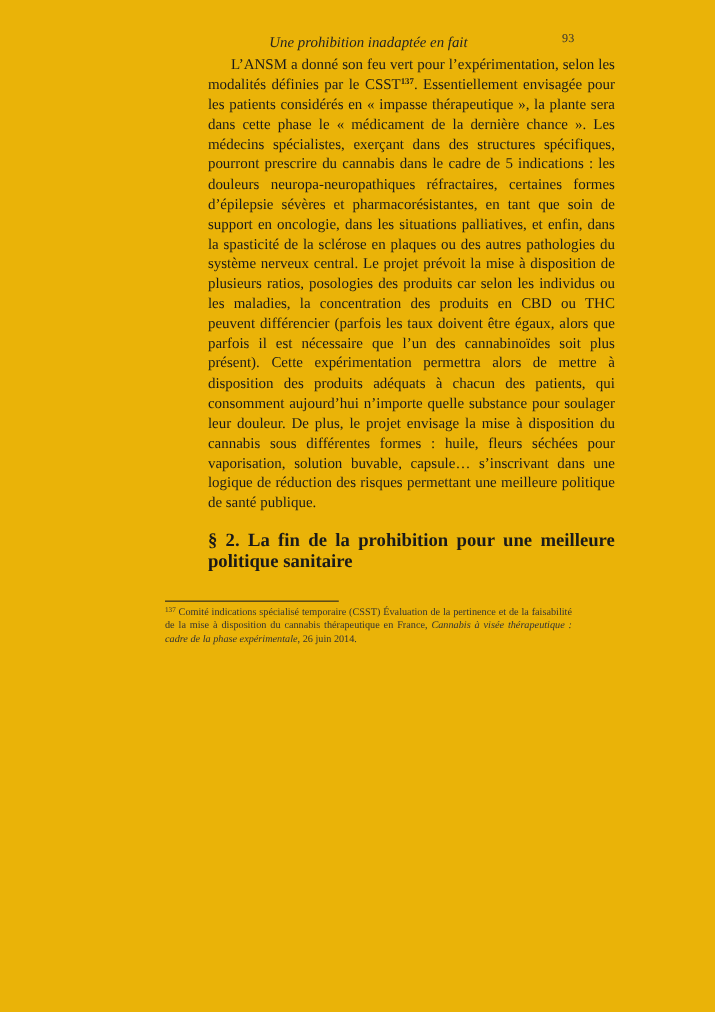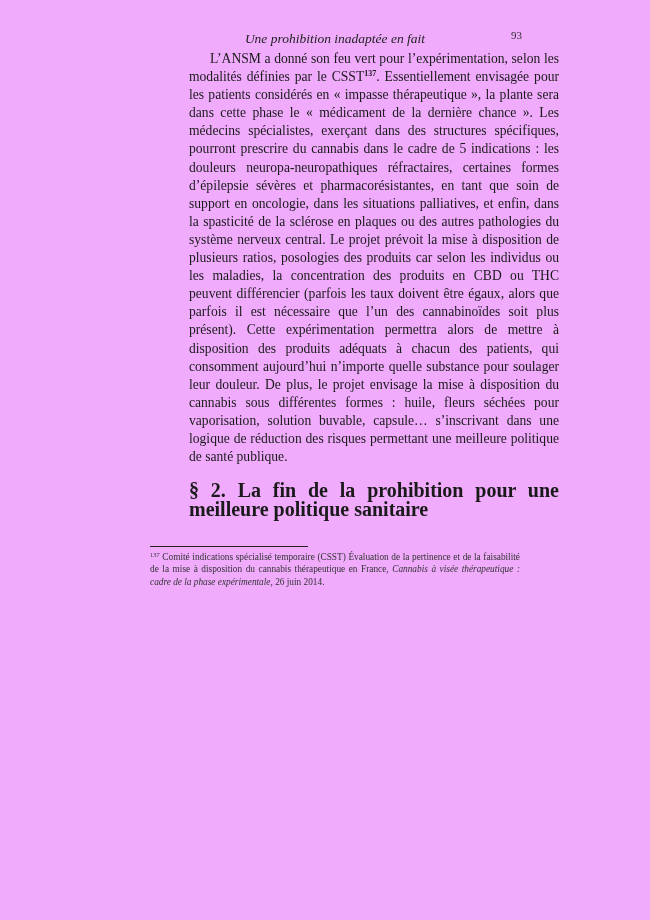--- a/index.html
+++ b/index.html
@@ -1,38 +1,38 @@
 <!DOCTYPE html>
 <html><head>
   <meta charset="utf-8">
   <style>
     html, body { margin: 0; padding: 0; background: #ffffff; }
     body { width: 650px; height: 920px; position: relative; overflow: hidden; }
     .page {
-      position: absolute; left: 0; top: 0; width: 650px; height: 920px; background: #f0abfc;
+      position: absolute; left: 0; top: 0; width: 650px; height: 920px; background: #eab308;
       font-family: "Liberation Serif", "DejaVu Serif", serif; color: #1a1a1a;
     }
     .running-head {
       position: absolute; top: 29px; left: 150px; width: 370px; height: 20px;
     }
     .running-title {
       position: absolute; left: 0; width: 370px; text-align: center;
       font-style: italic; font-size: 13.5px; top: 2px; color: #222;
     }
     .page-number {
       position: absolute; right: -2px; top: 0; font-size: 11px; color: #333;
     }
     .body {
       position: absolute; left: 150px; top: 50px; width: 370px;
       font-size: 13.6px; line-height: 18.1px; text-align: justify; hyphens: manual; margin-left: 39px;
     }
     .body p { margin: 0; text-indent: 21px; }
     sup.fnref { font-size: 8px; font-weight: bold; vertical-align: 5px; line-height: 0; }
     h2.section-heading {
-      margin: 15px 0 7px 0; font-size: 20px; font-weight: bold; line-height: 19px;
+      margin: 15px 0 7px 0; font-size: 17px; font-weight: bold; line-height: 19px;
       text-align: justify; text-align-last: left;
     }
     .footnote-rule {
       position: absolute; left: 150px; top: 546px; width: 158px; border-top: 1px solid #222;
     }
     .footnotes {
       position: absolute; left: 150px; top: 551px; width: 370px;
       font-size: 9.3px; line-height: 12.4px; text-align: justify; color: #333;
     }
     .footnotes p { margin: 0; }

